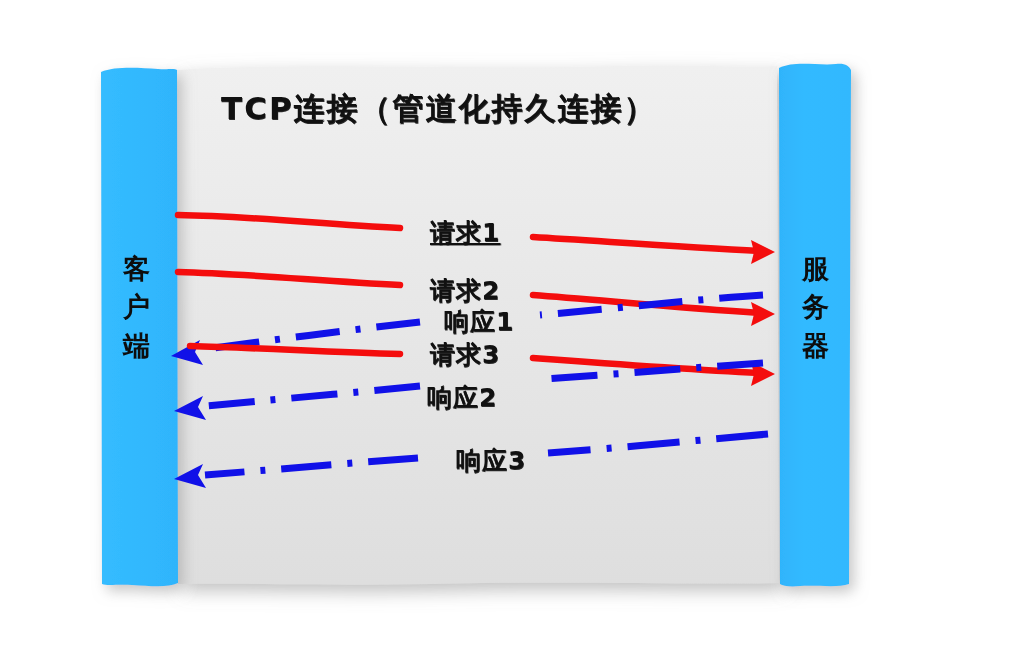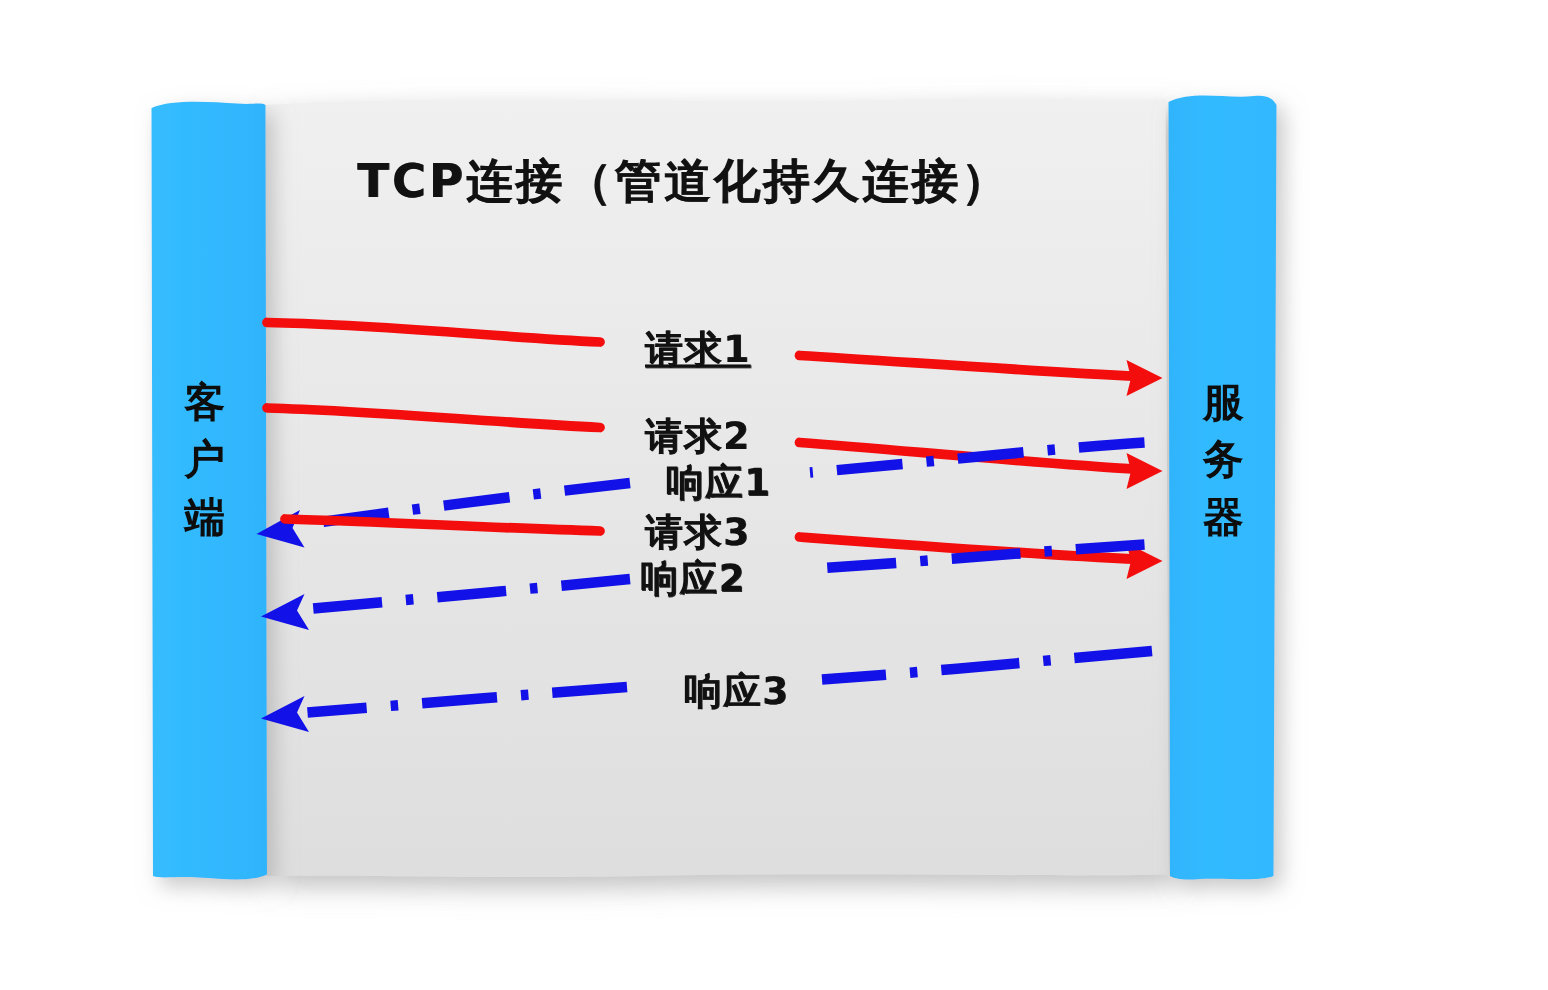--- a/index.html
+++ b/index.html
@@ -131,21 +131,21 @@
       <path d="M174,411 L203,396 L198,407 L206,420 Z" fill="#1111e8"></path>
     </g>
 
     <g>
       <path d="M768,434 C700,440 620,448 548,453" stroke="#1111e8" stroke-width="7" fill="none" stroke-linecap="butt" stroke-dasharray="52 16 5 16"></path>
       <path d="M418,458 C350,463 270,470 205,475" stroke="#1111e8" stroke-width="7" fill="none" stroke-linecap="butt" stroke-dasharray="50 16 5 16"></path>
       <path d="M174,479 L203,464 L198,475 L206,488 Z" fill="#1111e8"></path>
     </g>
   </svg>
 
-  <div class="label-text title-label" style="left:221px; top:100px;margin-left:17px;">TCP连接（管道化持久连接）</div>
+  <div class="label-text title-label" style="left:221px; top:88px;">TCP连接（管道化持久连接）</div>
 
   <div class="label-text side-label" style="left:114px; top:250px;">
     <span>客</span>
     <span>户</span>
     <span>端</span>
   </div>
 
   <div class="label-text side-label" style="left:793px; top:250px;">
     <span>服</span>
     <span>务</span>
@@ -153,17 +153,17 @@
   </div>
 
   <div class="label-text msg-label" style="left:430px; top:216px;text-decoration:underline;">请求1</div>
 
   <div class="label-text msg-label" style="left:430px; top:274px;">请求2</div>
 
   <div class="label-text msg-label" style="left:444px; top:305px;">响应1</div>
 
   <div class="label-text msg-label" style="left:430px; top:338px;text-align:center;">请求3</div>
 
-  <div class="label-text msg-label" style="left:427px; top:369px;">响应2</div>
+  <div class="label-text msg-label" style="left:427px; top:381px;">响应2</div>
 
   <div class="label-text msg-label" style="left:456px; top:444px;">响应3</div>
 
 </div>
 
 </body></html>

